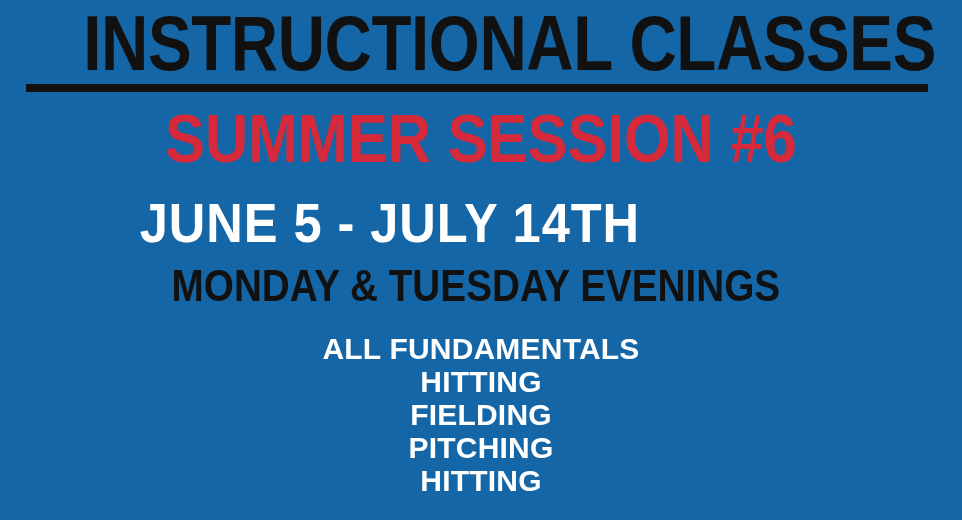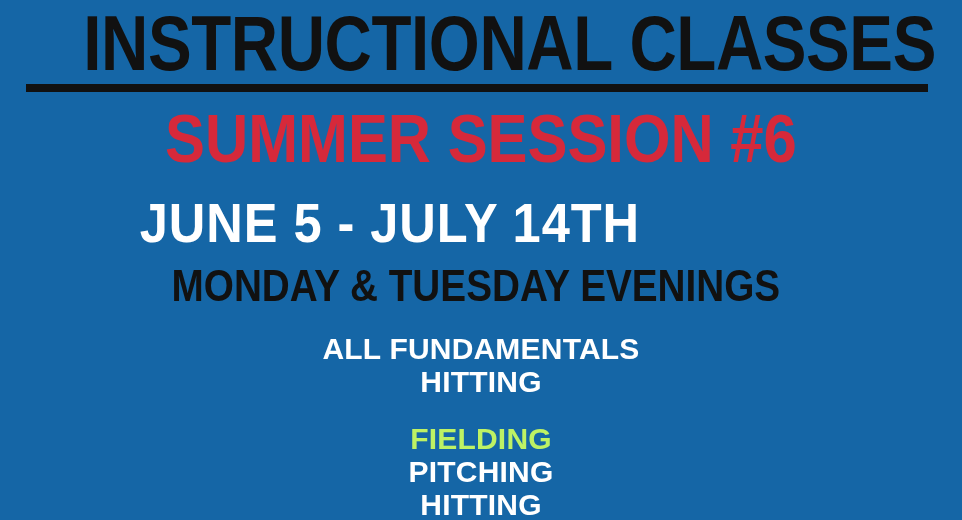--- a/index.html
+++ b/index.html
@@ -154,18 +154,18 @@
     <div class="dates" style="color: rgb(255, 255, 255);">JUNE 5 - JULY 14TH</div>
   </div>
 
   <div class="days-wrap">
     <div class="days" style="color: rgb(17, 17, 17);">MONDAY &amp; TUESDAY EVENINGS</div>
   </div>
 
   <div class="topics">
     <span class="topic-item" style="color: rgb(255, 255, 255);">ALL FUNDAMENTALS</span>
     <span class="topic-item" style="color: #ffffff;">HITTING</span>
-    <span class="topic-item" style="color: #bef264; margin-top: 24px;">FIELDING</span>
+    <span class="topic-item" style="color: #ffffff;">FIELDING</span>
     <span class="topic-item" style="color: rgb(255, 255, 255);">PITCHING</span>
     <span class="topic-item" style="color: rgb(255, 255, 255);">HITTING</span>
   </div>
 
 </div>
 
 </body></html>

